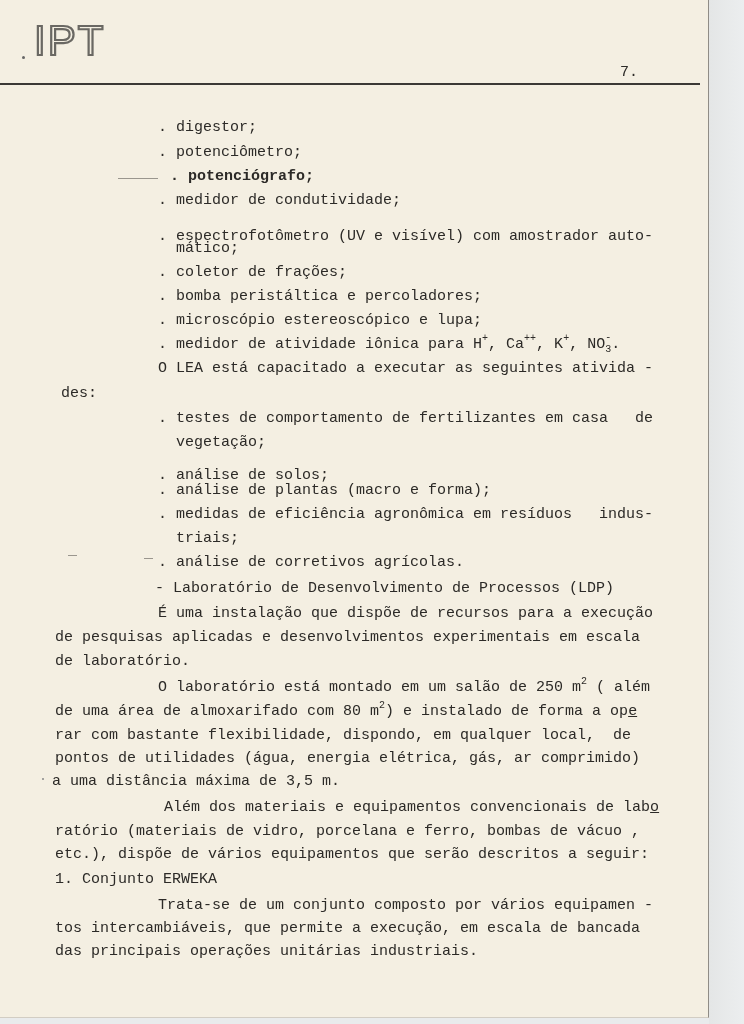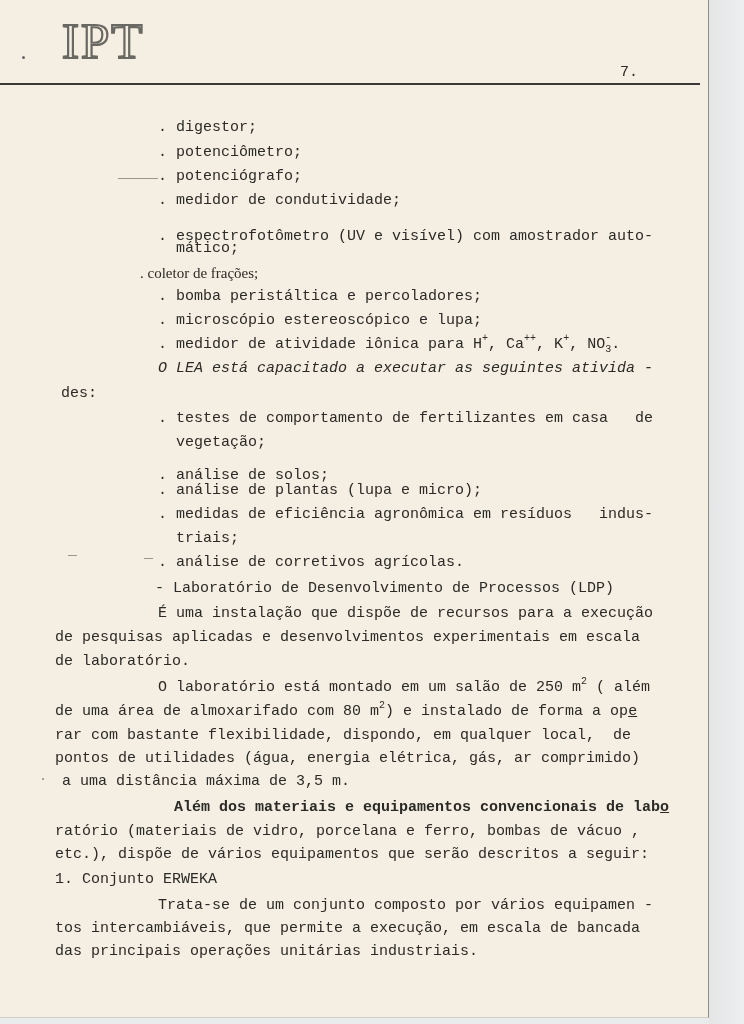--- a/index.html
+++ b/index.html
@@ -16,26 +16,25 @@
     background: #f4efe2;
     border-right: 1px solid #8f8c86;
     border-bottom: 1px solid #d2cdc3;
   }
   .edge-strip {
     position: absolute; left: 709px; top: 0; width: 35px; height: 1024px;
     background: linear-gradient(to right, #e4e6e6, #eceeef);
   }
   .logo {
     position: absolute; left: 34px; top: 15px;
-    font-family: Liberation Serif, serif;
-    font-size: 51px; font-weight: 400; letter-spacing: 2px;
+    font-family: Liberation Sans, sans-serif;
+    font-size: 42px; font-weight: 400; letter-spacing: 2px;
     color: transparent;
     -webkit-text-stroke: 2.2px #6a6863;
     line-height: 52px;
-    margin-left: 28px;
   }
   .logo-dot { position:absolute; left: 22px; top: 56px; width:3px; height:3px; background:#666; border-radius:50%; }
   .header-rule {
     position: absolute; left: 0; top: 83px; width: 700px; height: 2px;
     background: #3b3935;
   }
   .page-number {
     position: absolute; left: 620px; top: 64px;
     font-size: 15px;
   }
@@ -56,56 +55,56 @@
 <div class="edge-strip"></div>
 
 <div class="logo">IPT</div>
 <div class="logo-dot"></div>
 <div class="page-number">7.</div>
 <div class="header-rule"></div>
 
 <div class="line" style="left:158px; top:119px;">. digestor;</div>
 <div class="line" style="left:158px; top:144px;">. potenciômetro;</div>
 <div class="margin-dash" style="left:118px; top:178px; width:40px;"></div>
-<div class="line" style="left:158px; top:168px;">. potenciógrafo;</div>
+<div class="line" style="left:170px; top:168px;font-weight:bold;">. potenciógrafo;</div>
 <div class="line" style="left:158px; top:192px;">. medidor de condutividade;</div>
 <div class="line" style="left:158px; top:228px;">. espectrofotômetro (UV e visível) com amostrador auto-</div>
 <div class="line" style="left:158px; top:240px;text-align:right;">  mático;</div>
-<div class="line" style="left:140px; top:264px;font-family:Liberation Serif, serif;">. coletor de frações;</div>
+<div class="line" style="left:158px; top:264px;">. coletor de frações;</div>
 <div class="line" style="left:158px; top:288px;">. bomba peristáltica e percoladores;</div>
 <div class="line" style="left:158px; top:312px;">. microscópio estereoscópico e lupa;</div>
 <div class="line" style="left:158px; top:336px;"><span>. medidor de atividade iônica para H</span><span class="sup">+</span><span>, Ca</span><span class="sup">++</span><span>, K</span><span class="sup">+</span><span>, NO</span><span style="position:relative;"><span class="sub">3</span><span class="sup" style="position:absolute;left:0;top:-7px;">-</span></span><span>.</span></div>
 
-<div class="line" style="left:158px; top:360px;font-style:italic;">O LEA está capacitado a executar as seguintes ativida -</div>
+<div class="line" style="left:158px; top:360px;">O LEA está capacitado a executar as seguintes ativida -</div>
 <div class="line" style="left:61px; top:385px;">des:</div>
 
 <div class="line" style="left:158px; top:410px;">. testes de comportamento de fertilizantes em casa   de</div>
 <div class="line" style="left:158px; top:434px;">  vegetação;</div>
 <div class="line" style="left:158px; top:458px;margin-top:9px;">. análise de solos;</div>
-<div class="line" style="left:158px; top:482px;">. análise de plantas (lupa e micro);</div>
+<div class="line" style="left:158px; top:482px;">. análise de plantas (macro e forma);</div>
 <div class="line" style="left:158px; top:506px;text-align:center;">. medidas de eficiência agronômica em resíduos   indus-</div>
 <div class="line" style="left:158px; top:530px;">  triais;</div>
 <div class="line" style="left:158px; top:554px;">. análise de corretivos agrícolas.</div>
 <div class="margin-dash" style="left:68px; top:555px; width:9px;"></div>
 <div class="margin-dash" style="left:144px; top:558px; width:9px;"></div>
 
 <div class="line" style="left:155px; top:580px;">- Laboratório de Desenvolvimento de Processos (LDP)</div>
 
 <div class="line" style="left:158px; top:605px;">É uma instalação que dispõe de recursos para a execução</div>
 <div class="line" style="left:55px; top:629px;">de pesquisas aplicadas e desenvolvimentos experimentais em escala</div>
 <div class="line" style="left:55px; top:653px;">de laboratório.</div>
 
 <div class="line" style="left:158px; top:679px;"><span>O laboratório está montado em um salão de 250 m</span><span class="sup">2</span><span> ( além</span></div>
 <div class="line" style="left:55px; top:703px;"><span>de uma área de almoxarifado com 80 m</span><span class="sup">2</span><span>) e instalado de forma a op</span><span class="ul">e</span></div>
 <div class="line" style="left:55px; top:727px;">rar com bastante flexibilidade, dispondo, em qualquer local,  de</div>
 <div class="line" style="left:55px; top:750px;">pontos de utilidades (água, energia elétrica, gás, ar comprimido)</div>
 <div class="speck" style="left:42px; top:778px;"></div>
-<div class="line" style="left:62px; top:773px;">a uma distância máxima de 3,5 m.</div>
+<div class="line" style="left:52px; top:773px;">a uma distância máxima de 3,5 m.</div>
 
-<div class="line" style="left:174px; top:799px;font-weight:bold;"><span>Além dos materiais e equipamentos convencionais de lab</span><span class="ul">o</span></div>
+<div class="line" style="left:164px; top:799px;"><span>Além dos materiais e equipamentos convencionais de lab</span><span class="ul">o</span></div>
 <div class="line" style="left:55px; top:823px;">ratório (materiais de vidro, porcelana e ferro, bombas de vácuo ,</div>
 <div class="line" style="left:55px; top:846px;">etc.), dispõe de vários equipamentos que serão descritos a seguir:</div>
 
 <div class="line" style="left:55px; top:871px;">1. Conjunto ERWEKA</div>
 
 <div class="line" style="left:158px; top:897px;">Trata-se de um conjunto composto por vários equipamen -</div>
 <div class="line" style="left:55px; top:920px;">tos intercambiáveis, que permite a execução, em escala de bancada</div>
 <div class="line" style="left:55px; top:943px;">das principais operações unitárias industriais.</div>
 
 </body></html>

